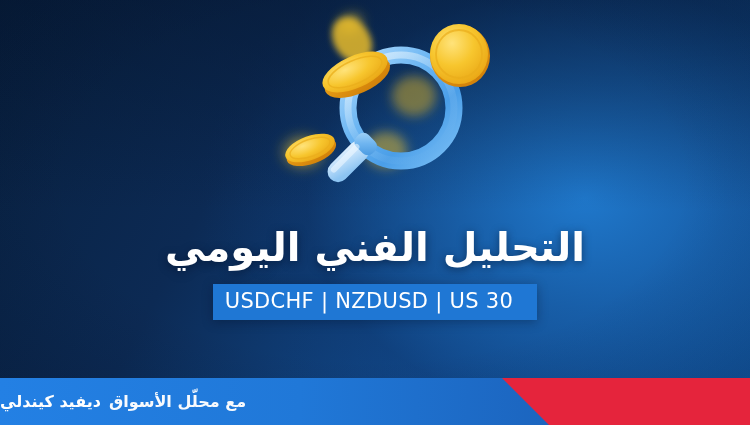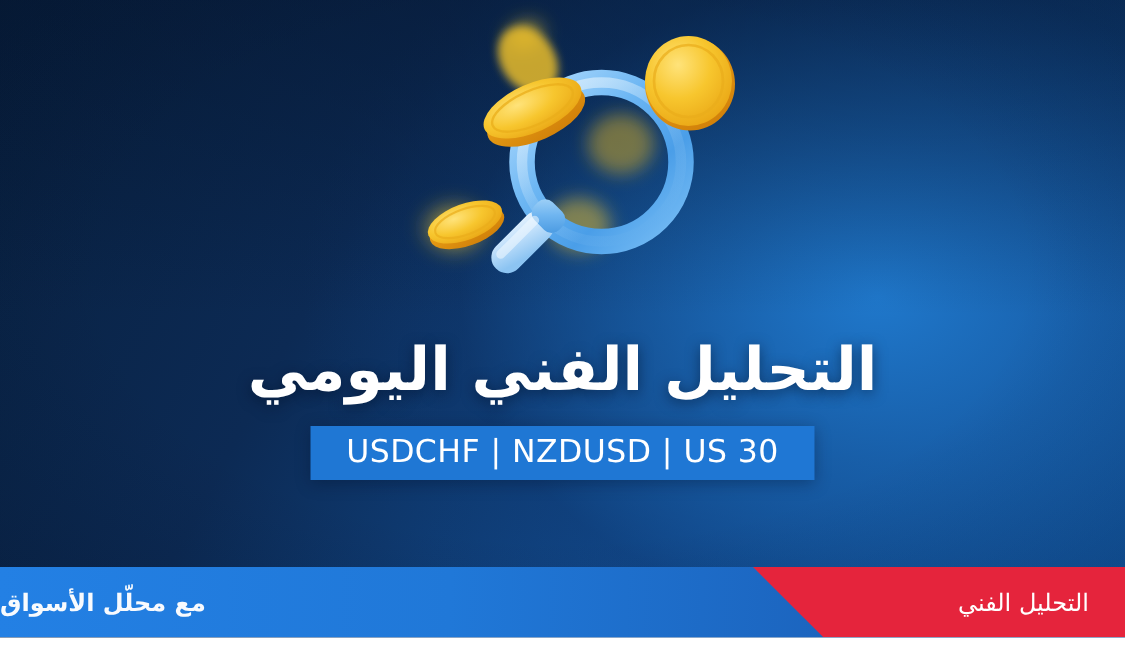--- a/index.html
+++ b/index.html
@@ -85,21 +85,21 @@
   }
   .badge {
     display: inline-block;
     background: #1f77d4;
     color: #ffffff;
     direction: ltr;
     font-size: 21px;
     line-height: 21px;
     font-weight: 400;
     letter-spacing: 0.3px;
-    padding: 7px 24px 8px 24px;
+    padding: 7px 24px 8px 12px;
     box-shadow: 0 2px 10px rgba(2,14,36,0.35);
   }
 
   
   .bottom-bar {
     position: absolute;
     left: 0;
     top: 378px;
     width: 750px;
     height: 47px;
@@ -272,19 +272,19 @@
   <div class="badge-wrap">
     <span class="badge">USDCHF | NZDUSD | US 30</span>
   </div>
 
   <div class="bottom-bar">
     <div class="bar-blue"></div>
     <div class="bar-red"></div>
 
     <div class="bar-left-text">
       <span class="regular">مع محلّل الأسواق</span>
+      <span class="bold">ديفيد كيندلي</span>
     </div>
 
-    <div class="bar-right-text">التحليل الفني</div>
   </div>
 
   <div class="bottom-white"></div>
 </div>
 
 </body></html>

